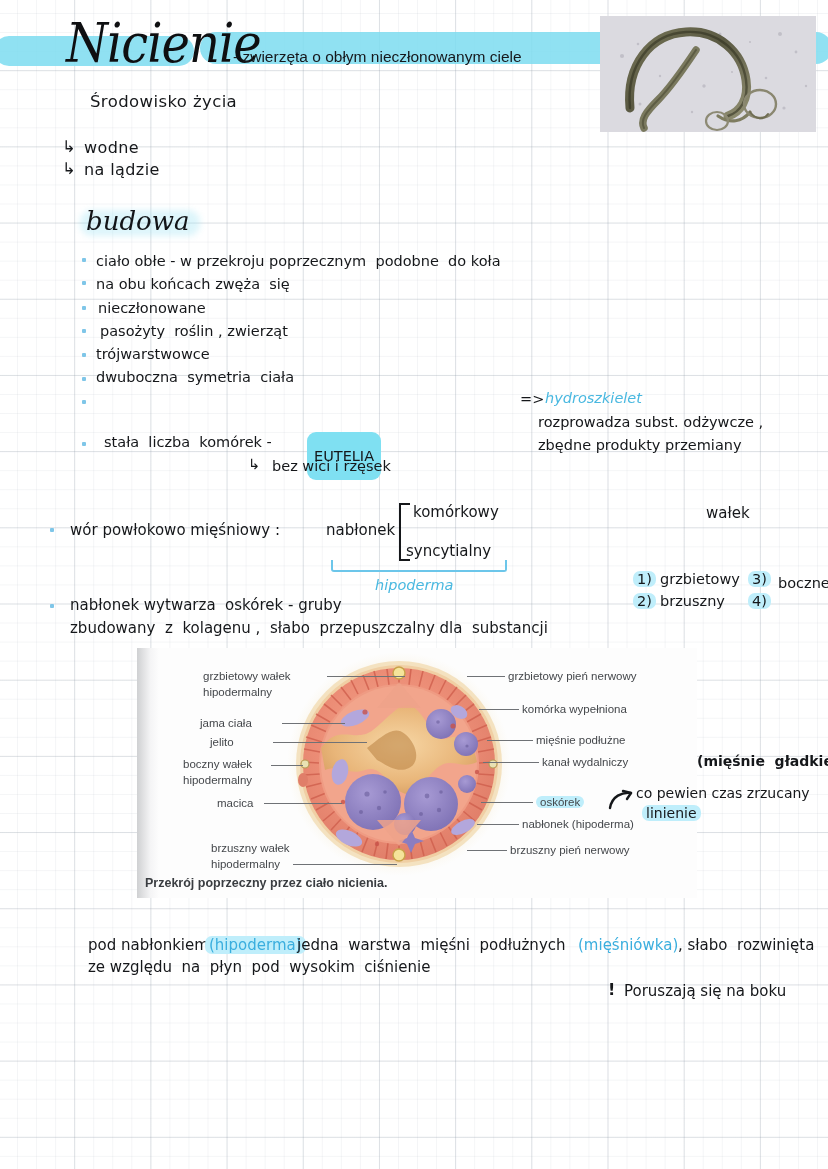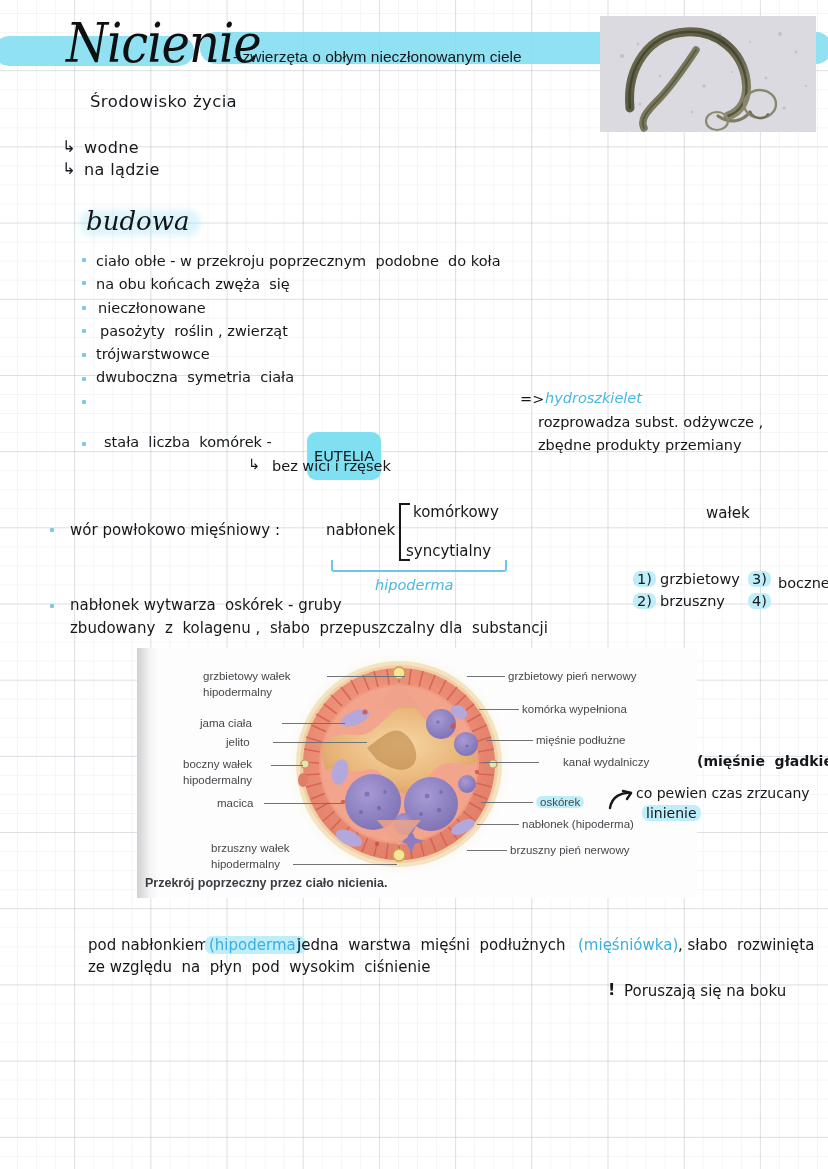--- a/index.html
+++ b/index.html
@@ -343,21 +343,21 @@
       </g>
     </svg>
 
     <div class="dlabel" style="left:66px;top:22px;">grzbietowy wałek</div>
     <div class="dlabel" style="left:66px;top:38px;">hipodermalny</div>
     <div class="lead" style="left:190px;top:28px;width:78px;"></div>
 
     <div class="dlabel" style="left:63px;top:69px;">jama ciała</div>
     <div class="lead" style="left:145px;top:75px;width:63px;"></div>
 
-    <div class="dlabel" style="left:89px;top:88px;">jelito</div>
+    <div class="dlabel" style="left:73px;top:88px;">jelito</div>
     <div class="lead" style="left:136px;top:94px;width:94px;"></div>
 
     <div class="dlabel" style="left:46px;top:110px;">boczny wałek</div>
     <div class="dlabel" style="left:46px;top:126px;">hipodermalny</div>
     <div class="lead" style="left:134px;top:117px;width:32px;"></div>
 
     <div class="dlabel" style="left:80px;top:149px;">macica</div>
     <div class="lead" style="left:127px;top:155px;width:78px;"></div>
 
     <div class="dlabel" style="left:74px;top:194px;">brzuszny wałek</div>
@@ -366,21 +366,21 @@
 
     <div class="dlabel" style="left:371px;top:22px;">grzbietowy pień nerwowy</div>
     <div class="lead" style="left:330px;top:28px;width:38px;"></div>
 
     <div class="dlabel" style="left:385px;top:55px;">komórka wypełniona</div>
     <div class="lead" style="left:342px;top:61px;width:40px;"></div>
 
     <div class="dlabel" style="left:399px;top:86px;">mięśnie podłużne</div>
     <div class="lead" style="left:350px;top:92px;width:46px;"></div>
 
-    <div class="dlabel" style="left:405px;top:108px;margin-left:21px;">kanał wydalniczy</div>
+    <div class="dlabel" style="left:405px;top:108px;">kanał wydalniczy</div>
     <div class="lead" style="left:346px;top:114px;width:56px;"></div>
 
     <div class="dlabel hl-soft" style="left:399px;top:148px;">oskórek</div>
     <div class="lead" style="left:344px;top:154px;width:52px;"></div>
 
     <div class="dlabel" style="left:385px;top:170px;">nabłonek (hipoderma)</div>
     <div class="lead" style="left:340px;top:176px;width:42px;"></div>
 
     <div class="dlabel" style="left:373px;top:196px;">brzuszny pień nerwowy</div>
     <div class="lead" style="left:330px;top:202px;width:40px;"></div>

